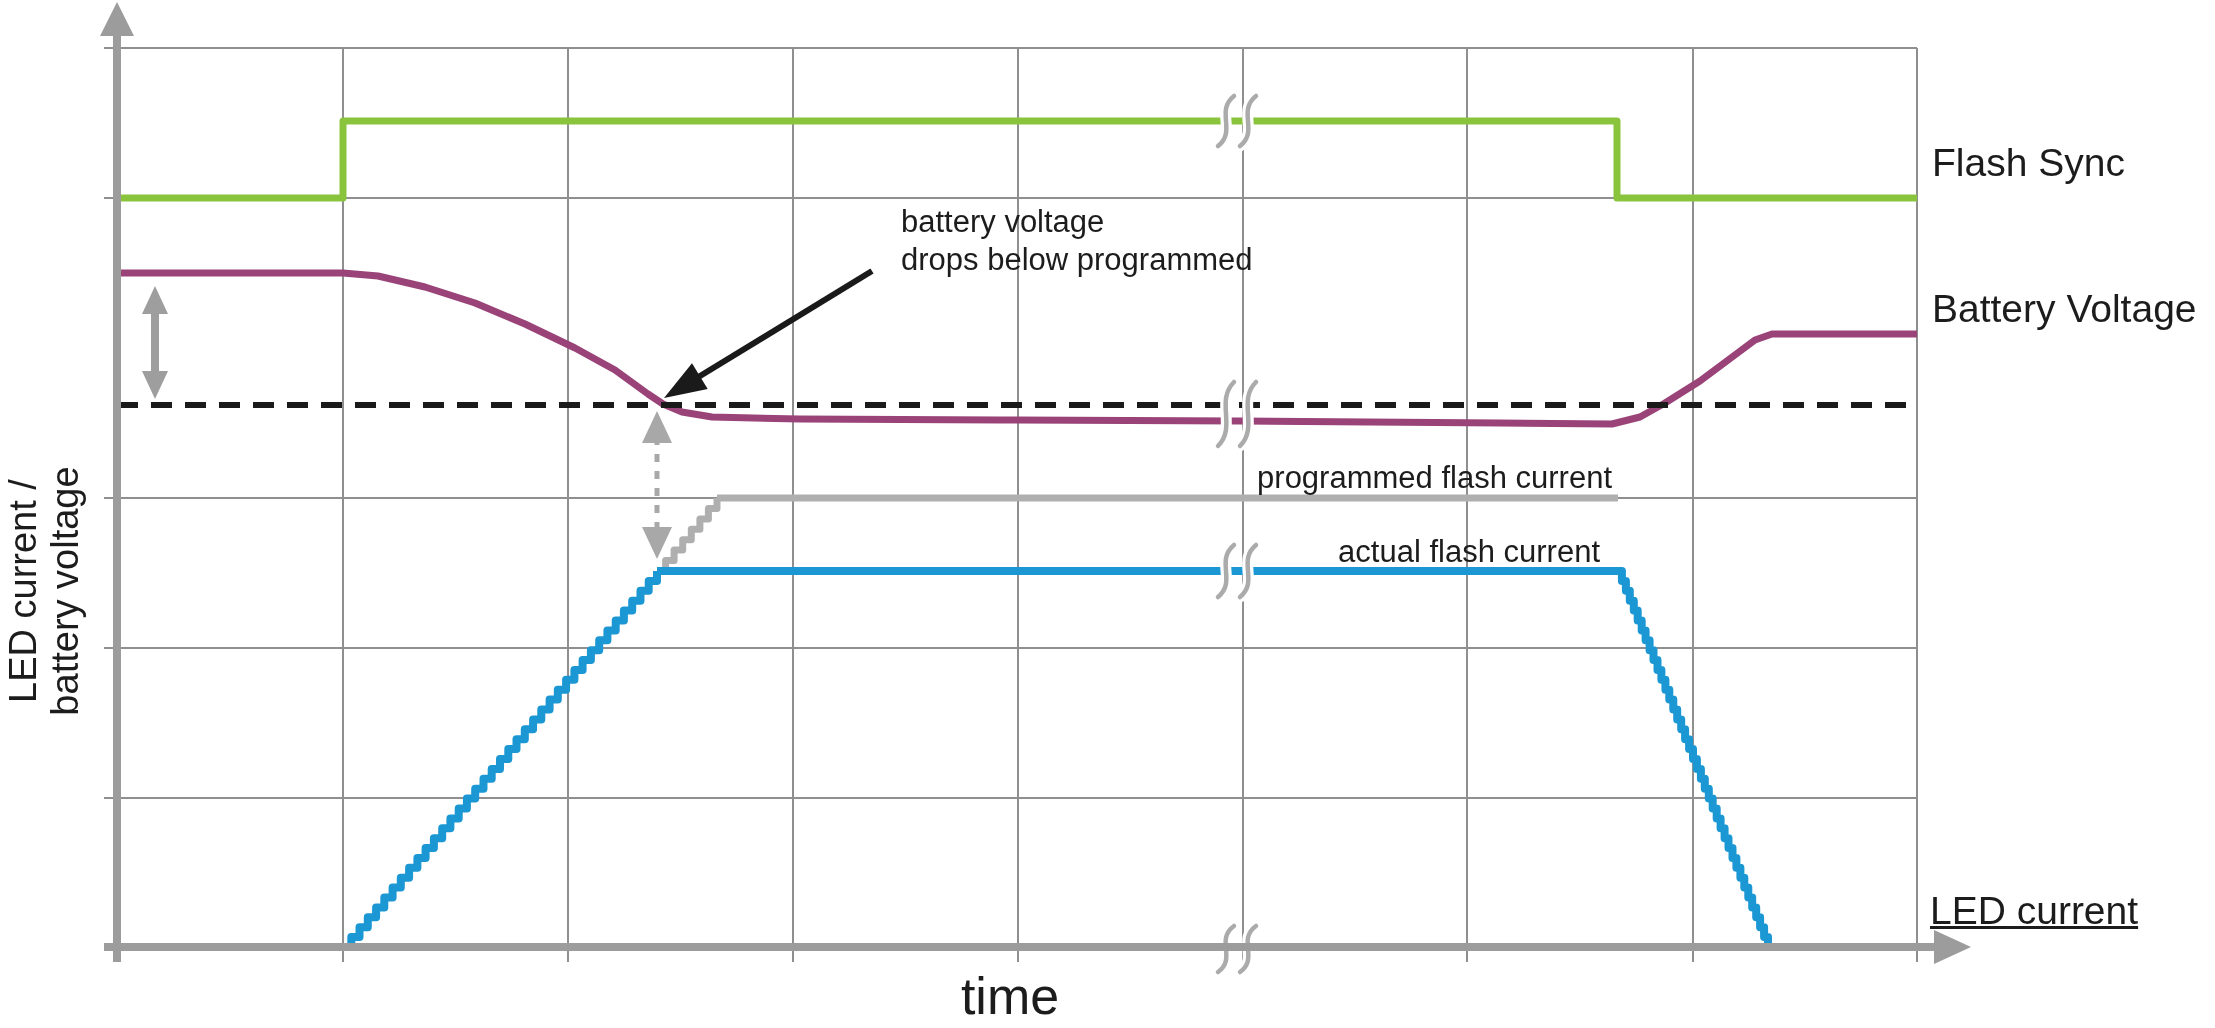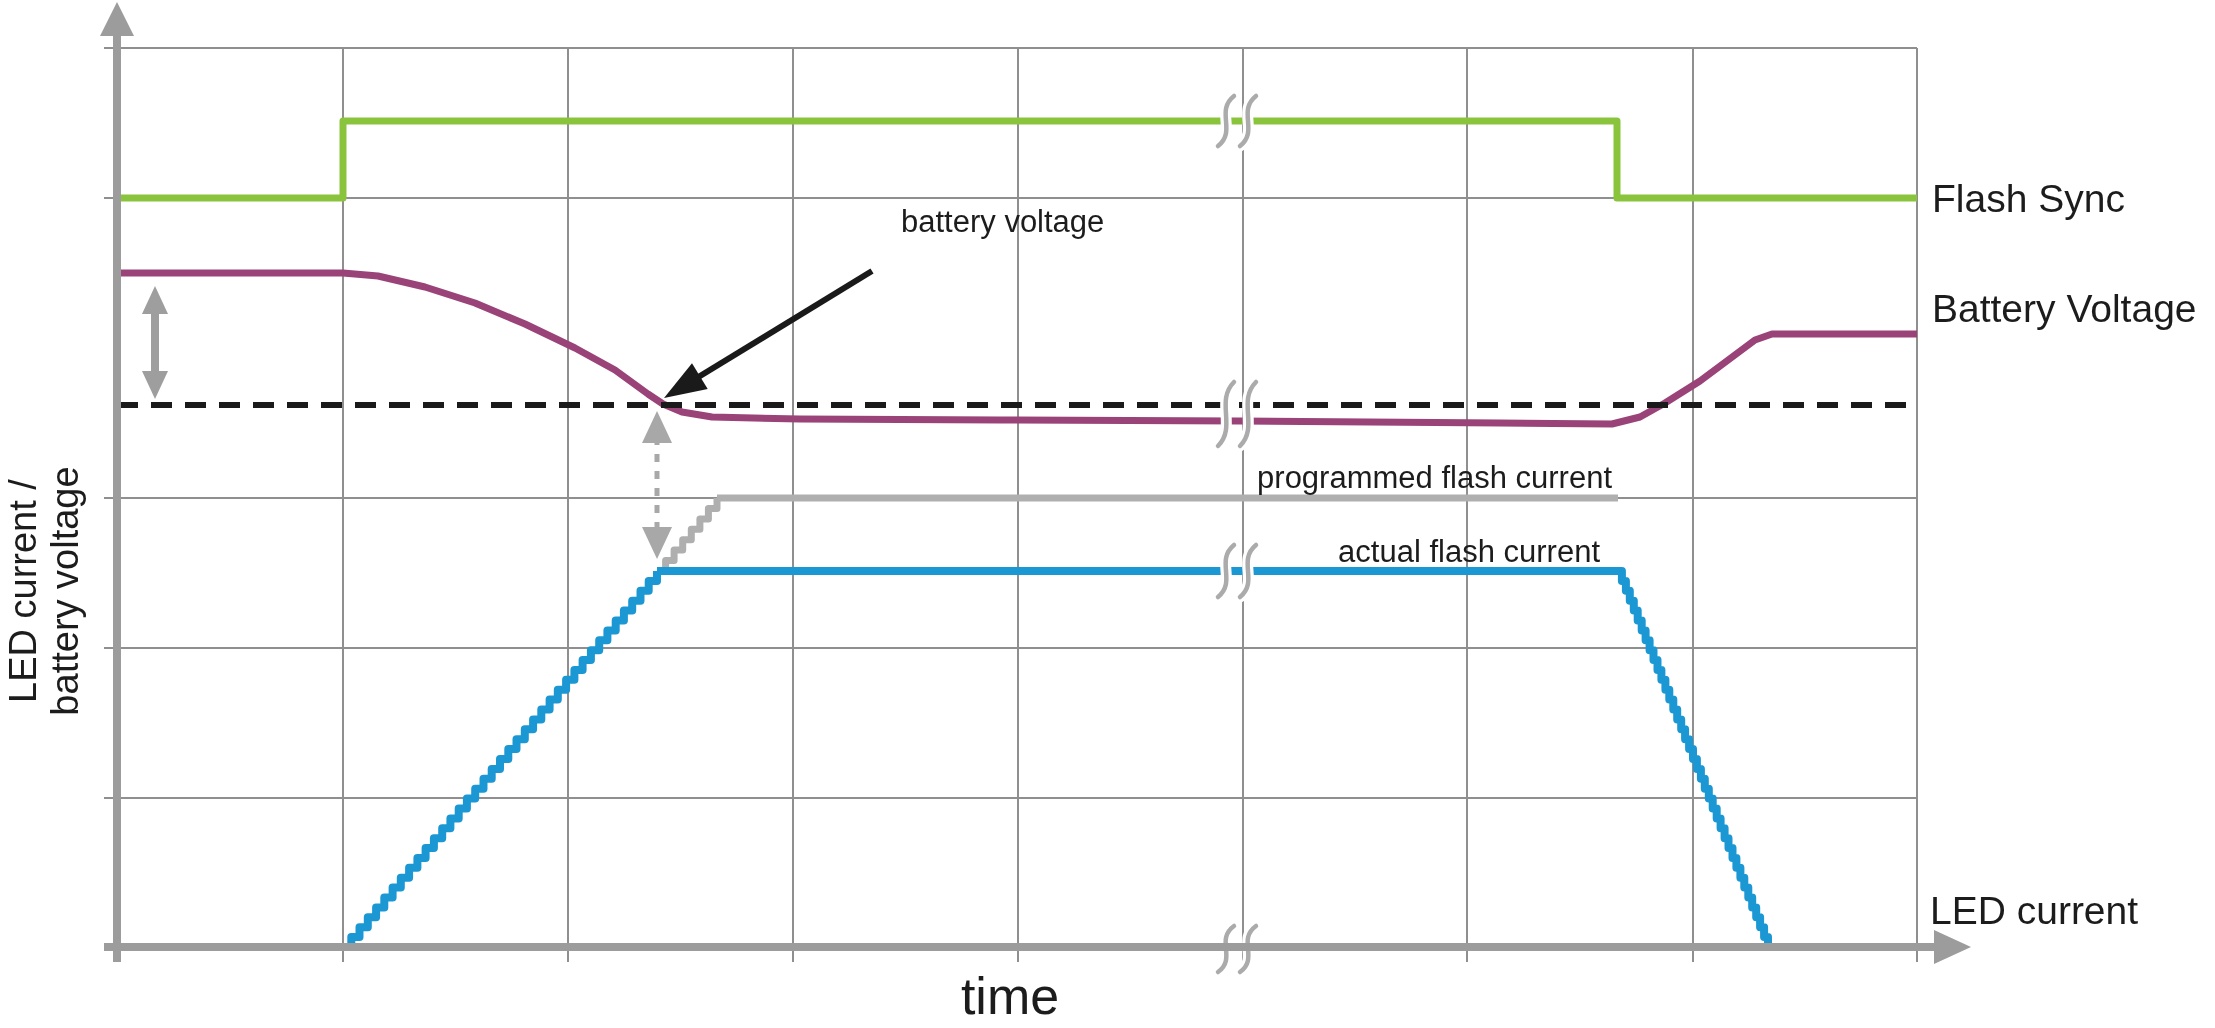--- a/index.html
+++ b/index.html
@@ -14,23 +14,23 @@
   #chart-svg{position:absolute;left:0;top:0;}
   .lbl{position:absolute;white-space:nowrap;color:#1c1c1c;}
   .lbl-big{font-size:39px;}
   .lbl-med{font-size:31px;}
   #ylabel{
     left:-186px;top:549px;width:460px;height:84px;
     transform:rotate(-90deg);
     text-align:center;font-size:38px;line-height:42px;
   }
   #time-label{left:955px;top:966px;width:110px;text-align:center;font-size:52px;}
-  #flash-sync-label{left:1932px;top:141px;margin-top:36px;}
+  #flash-sync-label{left:1932px;top:141px;}
   #battery-voltage-label{left:1932px;top:287px;}
-  #led-current-label{left:1930px;top:889px;}
+  #led-current-label{left:1930px;top:889px;text-decoration:underline;}
   #prog-flash-label{left:1212px;top:460px;width:400px;text-align:right;}
   #actual-flash-label{left:1200px;top:534px;width:400px;text-align:right;}
   #prog-max-label{left:167px;top:300px;line-height:37px;white-space:normal;width:300px;}
   #threshold-note{left:901px;top:203px;line-height:38px;}
 </style>
 </head>
 <body>
 
 <div id="stage">
 
@@ -96,15 +96,16 @@
 
   <div id="led-current-label" class="lbl lbl-big">LED current</div>
 
   <div id="actual-flash-label" class="lbl lbl-med">actual flash current</div>
 
   <div id="prog-flash-label" class="lbl lbl-med">programmed flash current</div>
 
 
   <div id="threshold-note" class="lbl lbl-med">
     <div>battery voltage</div>
+    <div>drops below programmed</div>
   </div>
 
 </div>
 
 </body></html>

